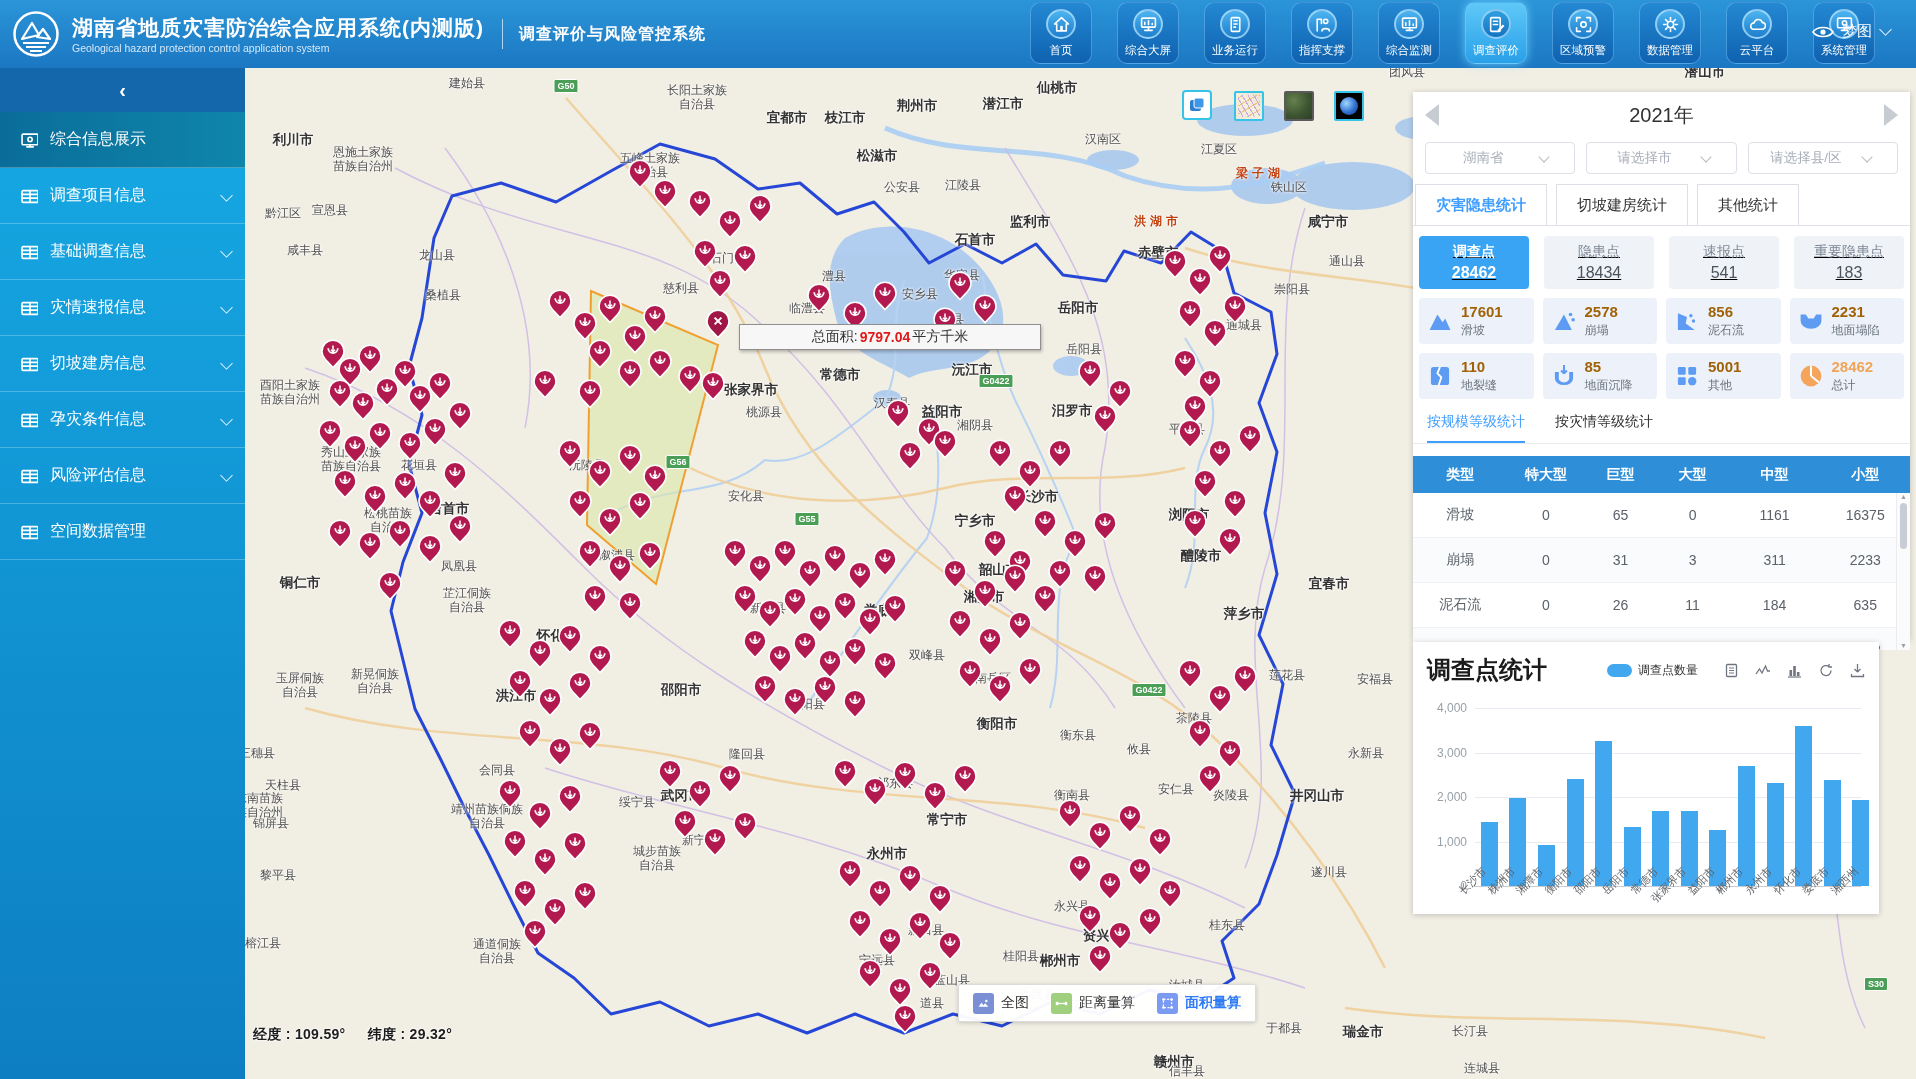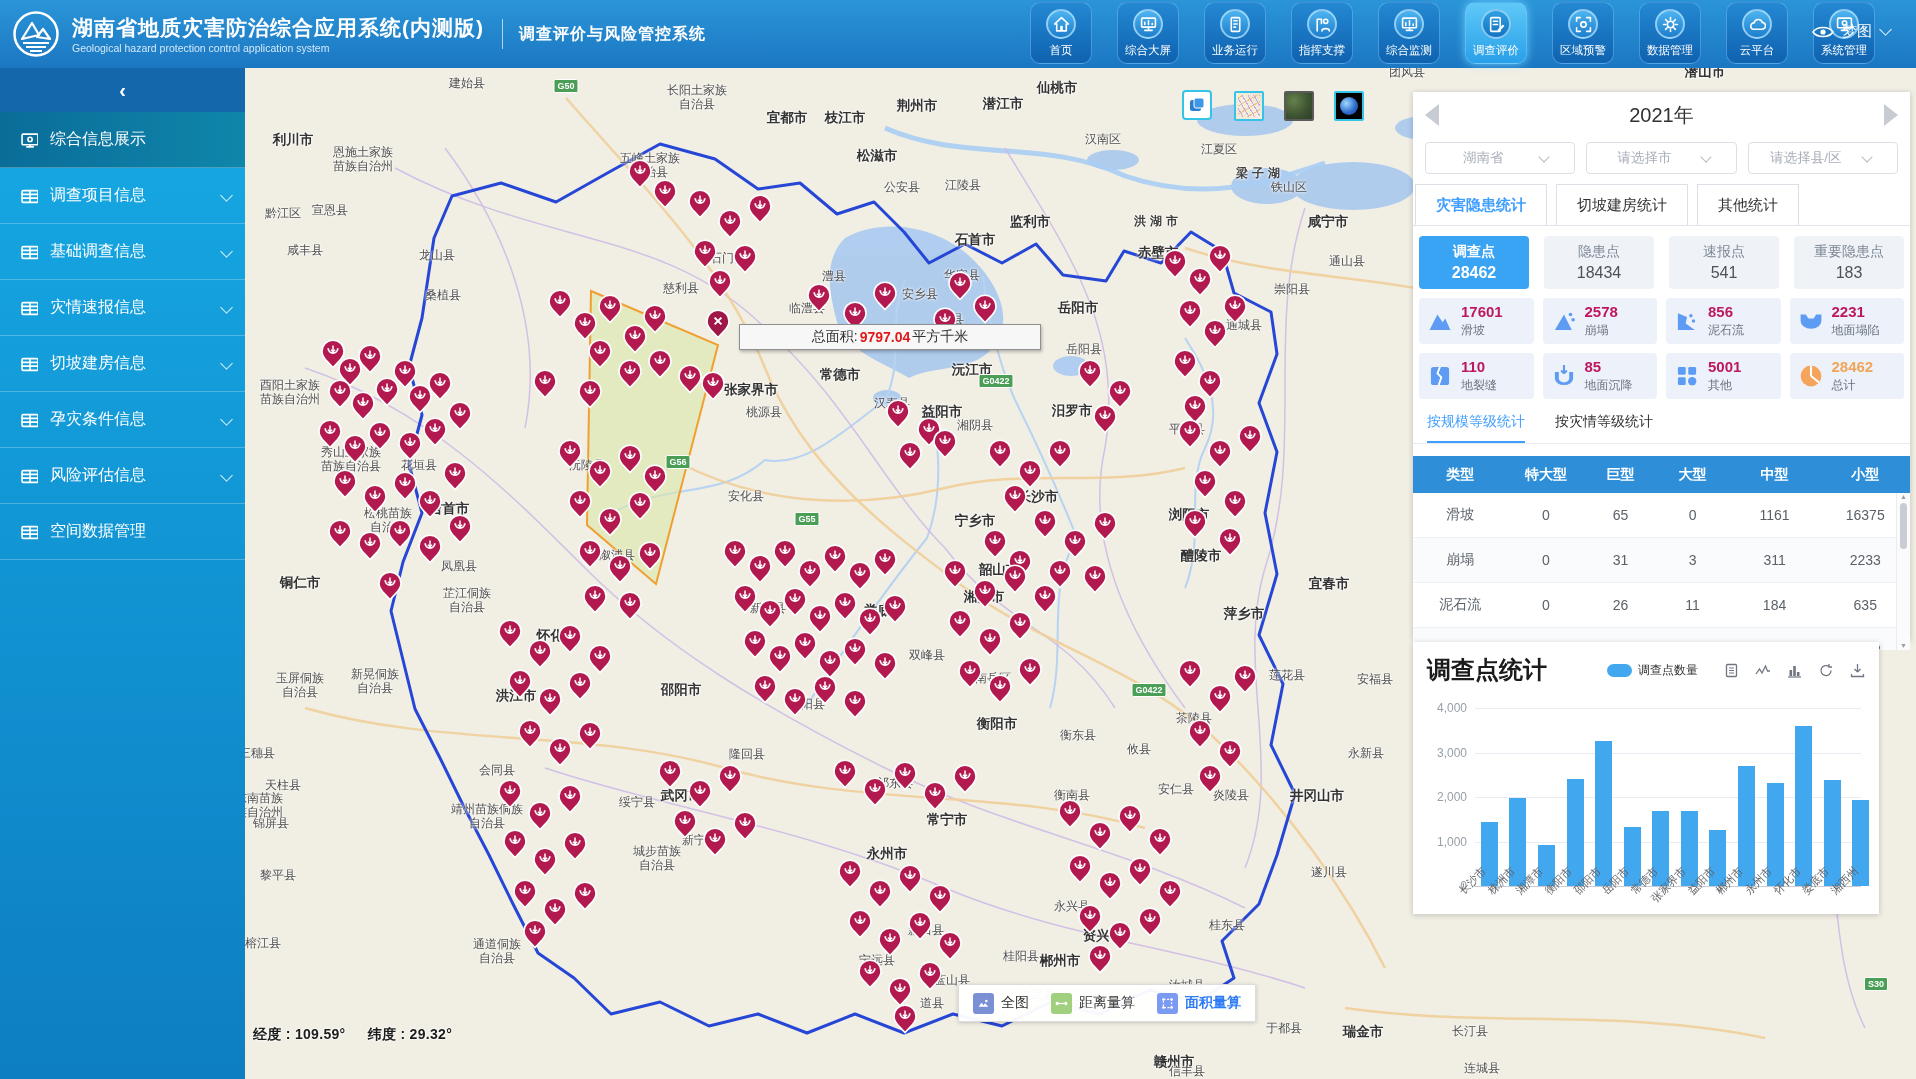--- a/index.html
+++ b/index.html
@@ -38,21 +38,21 @@
   .sitem .sic{width:17px;height:16px;margin-right:12px;flex:0 0 auto;}
   .sitem.active{background:linear-gradient(90deg,#0a6d99 0%,#0f86ab 100%);}
   .sitem .schev{margin-left:auto;width:8px;height:8px;border-right:1.6px solid rgba(255,255,255,.85);
         border-bottom:1.6px solid rgba(255,255,255,.85);transform:rotate(45deg);}
   
   .map{position:absolute;left:245px;top:68px;right:0;bottom:0;background:#f1eee4;overflow:hidden;}
   .map svg.base,.map svg.pins{position:absolute;left:0;top:0;}
   .mlabel{position:absolute;font-size:12px;color:#4f4f4f;white-space:pre-line;text-align:center;line-height:1.15;
         text-shadow:0 0 3px #fff,0 0 3px #fff;transform:translate(-50%,-50%);pointer-events:none;}
   .mlabel.city{font-size:13.5px;font-weight:bold;color:#333;}
-  .mlabel.water{color:#404040;font-weight:bold;letter-spacing:4px;}
+  .mlabel.water{color:#c2410c;font-weight:bold;letter-spacing:4px;}
   .rbadge{position:absolute;transform:translate(-50%,-50%);font-size:9px;font-weight:bold;color:#fff;
         padding:1px 3px;border-radius:2px;border:1px solid #fff;pointer-events:none;}
   .rbadge.g{background:#4a9e55;} .rbadge.s{background:#4a9e55;}
   .measure-label{position:absolute;left:494px;top:256px;width:300px;height:24px;background:#f7f7f7;
         border:1px solid #8f8f8f;box-shadow:1px 2px 3px rgba(0,0,0,.25);display:flex;align-items:center;justify-content:center;
         font-size:14px;color:#333;z-index:6;}
   .measure-label b{color:#e01818;margin:0 2px;}
   .lyr-btn{position:absolute;left:937px;top:22px;width:30px;height:30px;background:#fff;border:2px solid #35c3e8;
         border-radius:4px;box-sizing:border-box;display:flex;align-items:center;justify-content:center;cursor:pointer;z-index:7;}
   .thumb{position:absolute;top:23px;width:30px;height:30px;box-sizing:border-box;border-radius:2px;cursor:pointer;z-index:7;}
@@ -86,30 +86,30 @@
   .ytext{flex:1;text-align:center;font-size:20px;color:#303133;}
   .selects{display:flex;gap:11px;padding:6px 12px 2px;}
   .sel{flex:1;height:32px;border:1px solid #dcdfe6;border-radius:4px;display:flex;align-items:center;
         padding:0 26px 0 0;box-sizing:border-box;cursor:pointer;}
   .sel span{flex:1;text-align:center;font-size:13.5px;color:#a8aeb8;}
   .sel i{width:7px;height:7px;border-right:1.5px solid #b6bcc4;border-bottom:1.5px solid #b6bcc4;transform:rotate(45deg);margin-top:-3px;}
   .tabs{display:flex;padding:8px 0 0 2px;border-bottom:1px solid #dfe4ea;}
   .tab{height:40px;line-height:40px;padding:0 20px;border:1px solid #dcdfe6;border-bottom:none;margin-right:9px;
         font-size:15px;color:#303133;cursor:pointer;background:#fff;}
   .tab.active{color:#409eff;font-weight:bold;}
-  .cards{display:flex;gap:15px;padding:10px 6px 0;}
+  .cards{display:flex;gap:15px;padding:10px 6px 0;text-decoration:underline;}
   .card{flex:1;height:53px;border-radius:4px;background:#eff3f8;display:flex;flex-direction:column;
         align-items:center;justify-content:center;cursor:pointer;}
   .card .cl{font-size:14px;color:#7d8794;} .card .cv{font-size:16px;color:#4c535c;margin-top:3px;}
   .card.active{background:#3aa4f4;} .card.active .cl,.card.active .cv{color:#fff;font-weight:bold;}
   .tiles{display:grid;grid-template-columns:repeat(4,1fr);gap:9px;padding:9px 6px 0;}
   .tile{height:46px;border-radius:4px;background:#edf2fa;display:flex;align-items:center;padding-left:8px;box-sizing:border-box;}
   .tile .tic{width:26px;height:26px;flex:0 0 auto;margin-right:8px;}
   .tile .tcol{display:flex;flex-direction:column;min-width:0;}
-  .tile .tv{font-size:15px;font-weight:bold;color:#be185d;line-height:16px;}
+  .tile .tv{font-size:15px;font-weight:bold;color:#a16207;line-height:16px;}
   .tile .tl{font-size:12px;color:#68727e;margin-top:2px;white-space:nowrap;}
   .tile.orange .tv{color:#f0a558;}
   .subtabs{display:flex;gap:30px;padding:14px 14px 0;border-bottom:1px solid #e8ebf0;}
   .subtab{font-size:14px;color:#303133;padding-bottom:10px;cursor:pointer;border-bottom:2px solid transparent;}
   .subtab.active{color:#409eff;border-bottom-color:#409eff;}
   .tbl{margin-top:12px;position:relative;height:194px;overflow:hidden;}
   .trow{display:flex;align-items:center;height:44px;font-size:14px;color:#5a6168;border-bottom:1px solid #eef1f6;}
   .trow.head{height:37px;background:#2e8fd8;color:#fff;font-weight:bold;border-bottom:none;}
   .trow .c{text-align:center;}
   .trow .c0{width:19%;} .trow .c1{width:15.5%;} .trow .c2{width:14.5%;} .trow .c3{width:14.5%;}

